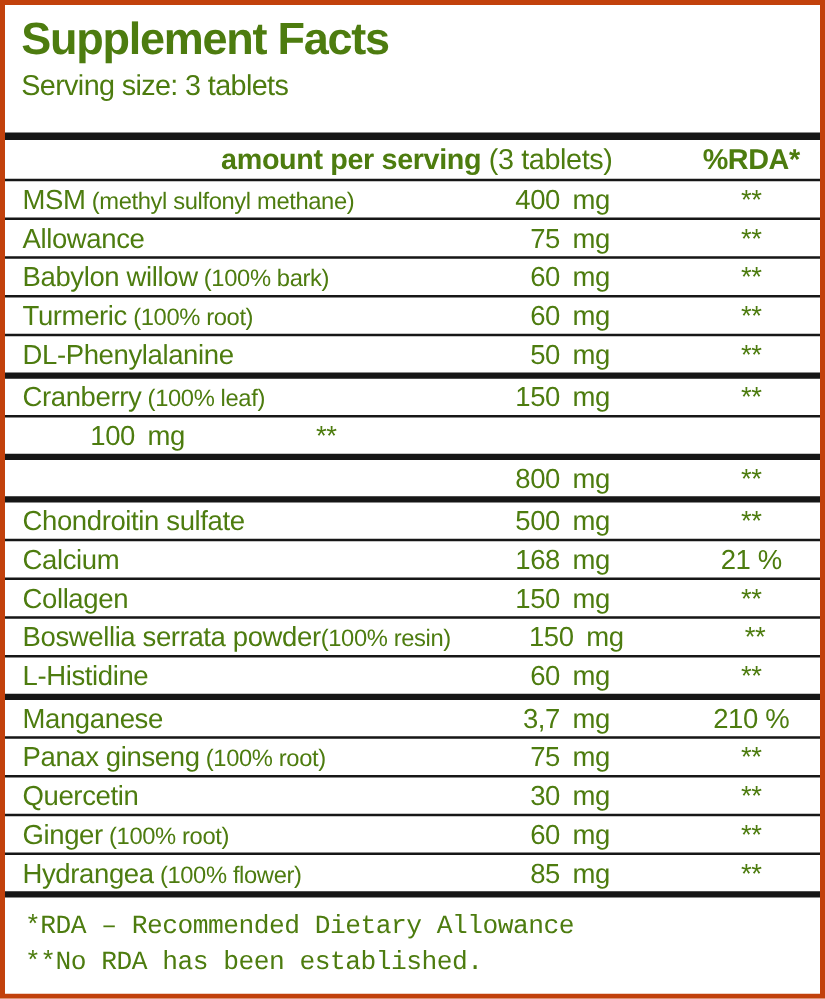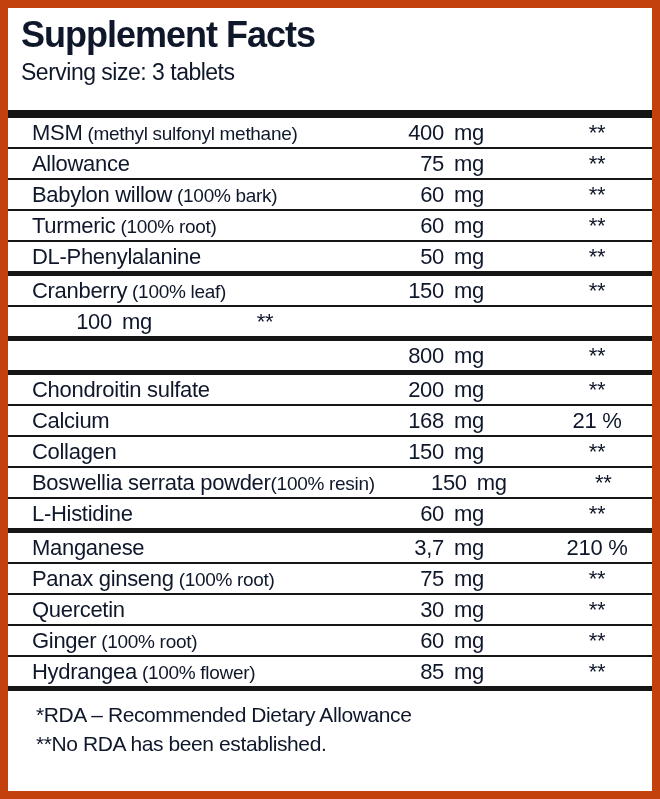--- a/index.html
+++ b/index.html
@@ -6,23 +6,23 @@
     margin: 0;
     padding: 0;
     background: #ffffff;
     font-family: "Liberation Sans", sans-serif;
   }
   .label {
     position: relative;
     width: 660px;
     height: 799px;
     box-sizing: border-box;
-    border: 8px solid #c2410c;
+    border: 4px solid #c2410c;
     background: #ffffff;
-    color: #0f172a;
+    color: #4d7c0f;
     overflow: hidden;
     letter-spacing: -0.3px;
   }
   
   .title-block {
     height: 102px;
     box-sizing: border-box;
     padding: 6px 10px 0 13px;
   }
   .title {
@@ -71,21 +71,21 @@
     border-top: 2px solid #161616;
     font-size: 22px;
   }
   .row.thick {
     border-top-width: 5px;
     height: 34px;
     justify-content: flex-end;
   }
   .c-name {
     flex: 1;
-    padding-left: 24px;
+    padding-left: 14px;
     white-space: nowrap;
     overflow: visible;
   }
   .n-main { font-size: 22px; }
   .n-detail { font-size: 19px; }
   .c-amt {
     width: 104px;
     text-align: right;
     white-space: nowrap;
   }
@@ -95,38 +95,45 @@
     padding-left: 10px;
     text-align: left;
     white-space: nowrap;
   }
   .c-rda.r-val { font-size: 22px; }
   
   .footer {
     border-top: 5px solid #161616;
     box-sizing: border-box;
     height: 79px;
-    padding: 9px 12px 0 28px;
+    padding: 9px 12px 0 16px;
     font-size: 21px;
     line-height: 29px;
     letter-spacing: -0.4px;
+    font-family: Liberation Mono, monospace;
   }
 </style>
 </head>
 <body>
 
 <div class="label">
 
   <div class="title-block">
     <div class="title">Supplement Facts</div>
     <div class="serving">Serving size: 3 tablets</div>
   </div>
 
   <div class="sep-thick"></div>
 
+  <div class="header-row">
+    <div class="h-left">
+      <span class="h-amount">amount per serving</span><span class="h-sub"> (3 tablets)</span>
+    </div>
+    <div class="c-rda h-rda">%RDA*</div>
+  </div>
 
   <div id="rows">
   <div class="row">
     <div class="c-name">
       <span class="n-main">MSM</span><span class="n-detail"> (methyl sulfonyl methane)</span>
     </div>
     <div class="c-amt">400</div>
     <div class="c-unit">mg</div>
     <div class="c-rda r-val">**</div>
   </div>
@@ -185,21 +192,21 @@
   <div class="row thick">
     <div class="c-amt">800</div>
     <div class="c-unit">mg</div>
     <div class="c-rda r-val">**</div>
   </div>
 
   <div class="row thick">
     <div class="c-name">
       <span class="n-main">Chondroitin sulfate</span><span class="n-detail"></span>
     </div>
-    <div class="c-amt">200</div>
+    <div class="c-amt">500</div>
     <div class="c-unit">mg</div>
     <div class="c-rda r-val">**</div>
   </div>
 
   <div class="row">
     <div class="c-name">
       <span class="n-main">Calcium</span><span class="n-detail"></span>
     </div>
     <div class="c-amt">168</div>
     <div class="c-unit">mg</div>

